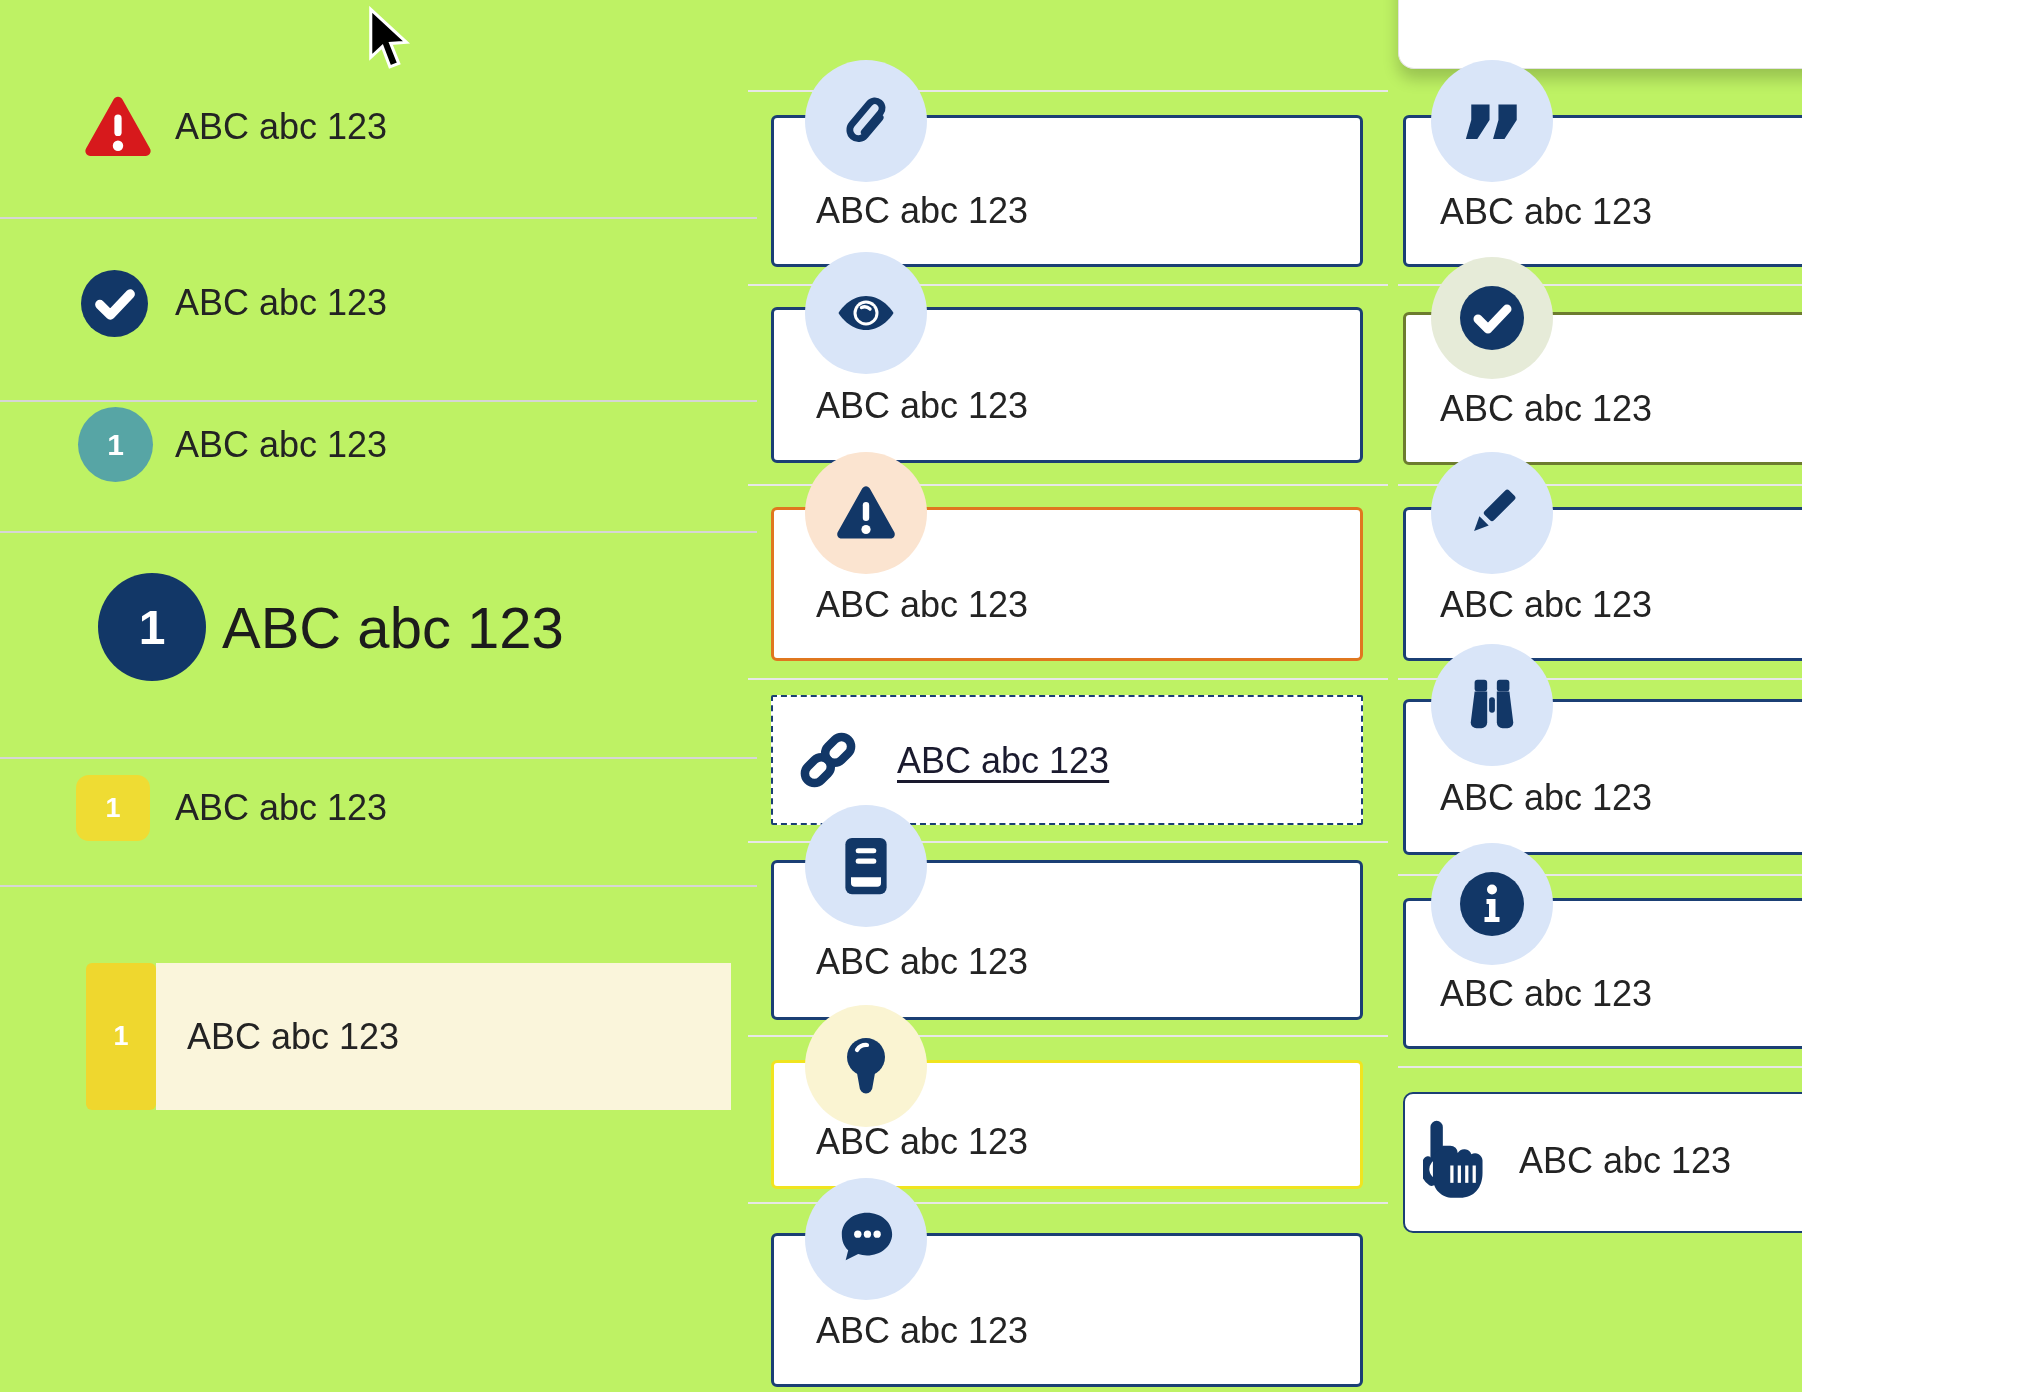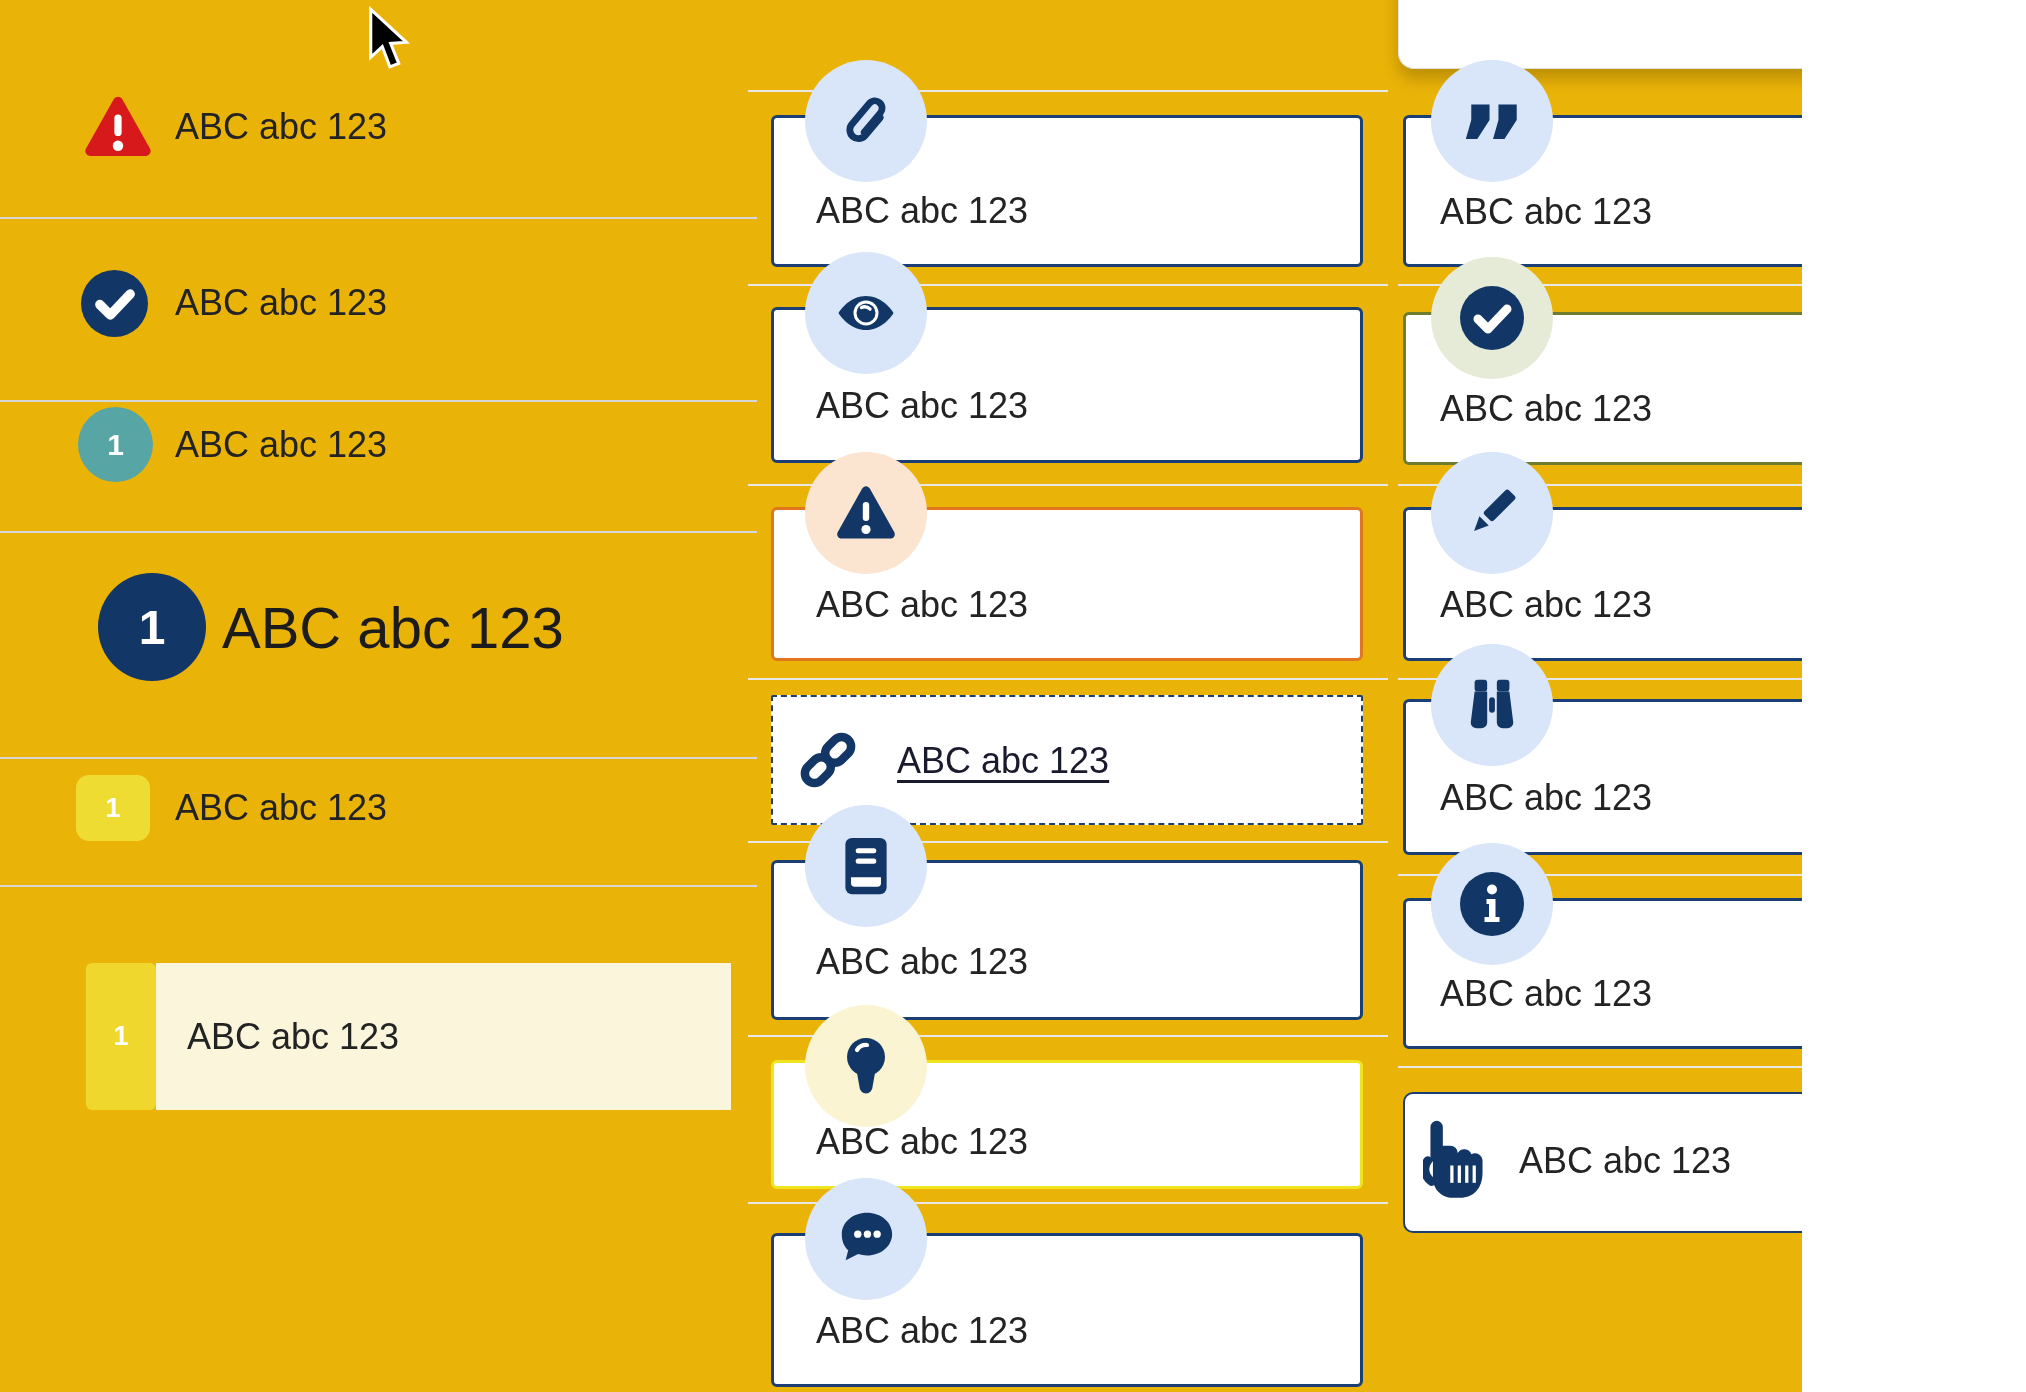--- a/index.html
+++ b/index.html
@@ -1,17 +1,17 @@
 <!DOCTYPE html>
 <html><head>
 <meta charset="utf-8">
 <style>
   html,body{margin:0;padding:0;background:#fff;}
   .canvas{
-    position:relative;width:1802px;height:1392px;overflow:hidden;background:#eab308;
+    position:relative;width:1802px;height:1392px;overflow:hidden;background:#bef264;
     font-family:"Liberation Sans","DejaVu Sans",sans-serif;color:#232323;
   }
   .divider{position:absolute;height:2px;background:#D6D6D6;}
   .divider.light{height:2px;background:#E7E7E7;}
   .left-row{position:absolute;display:flex;align-items:center;}
   .left-label{font-size:36px;color:#232323;white-space:nowrap;}
   .big-label{font-size:58px;color:#1c1c1c;white-space:nowrap;}
   .num{color:#fff;font-weight:bold;font-family:"Liberation Sans",sans-serif;}
   .badge-circle{display:flex;align-items:center;justify-content:center;border-radius:50%;}
   .badge-square{display:flex;align-items:center;justify-content:center;}

